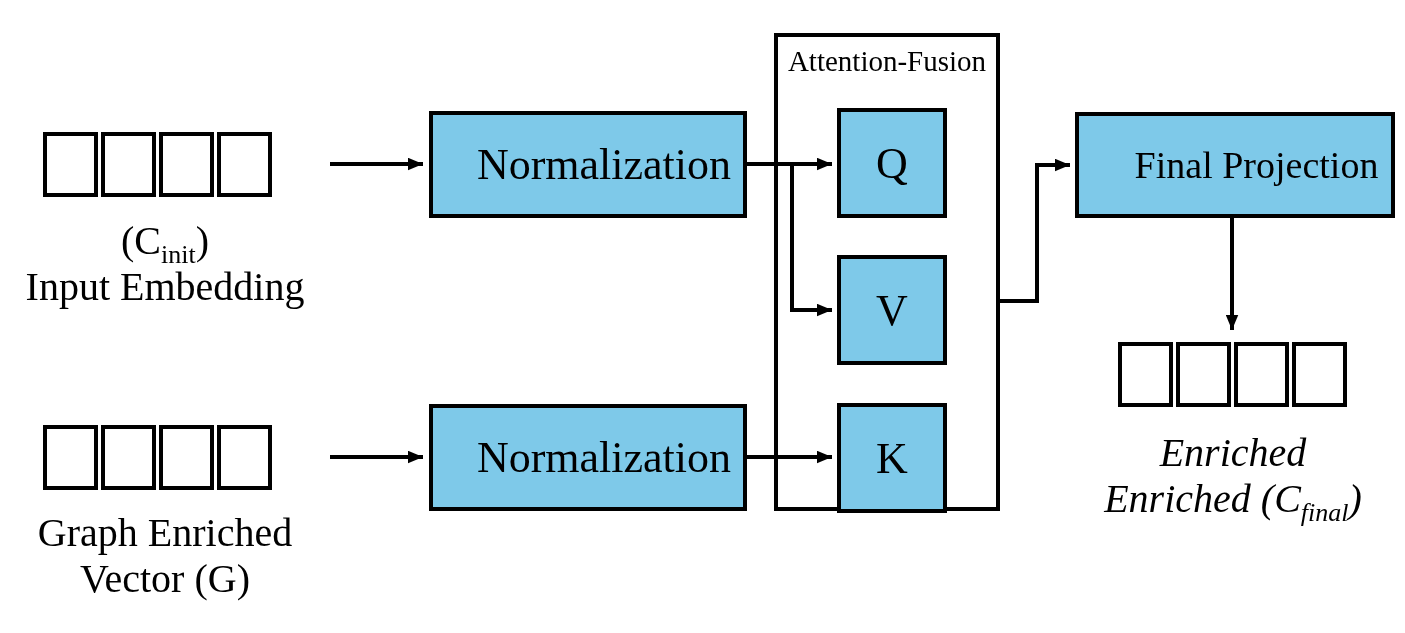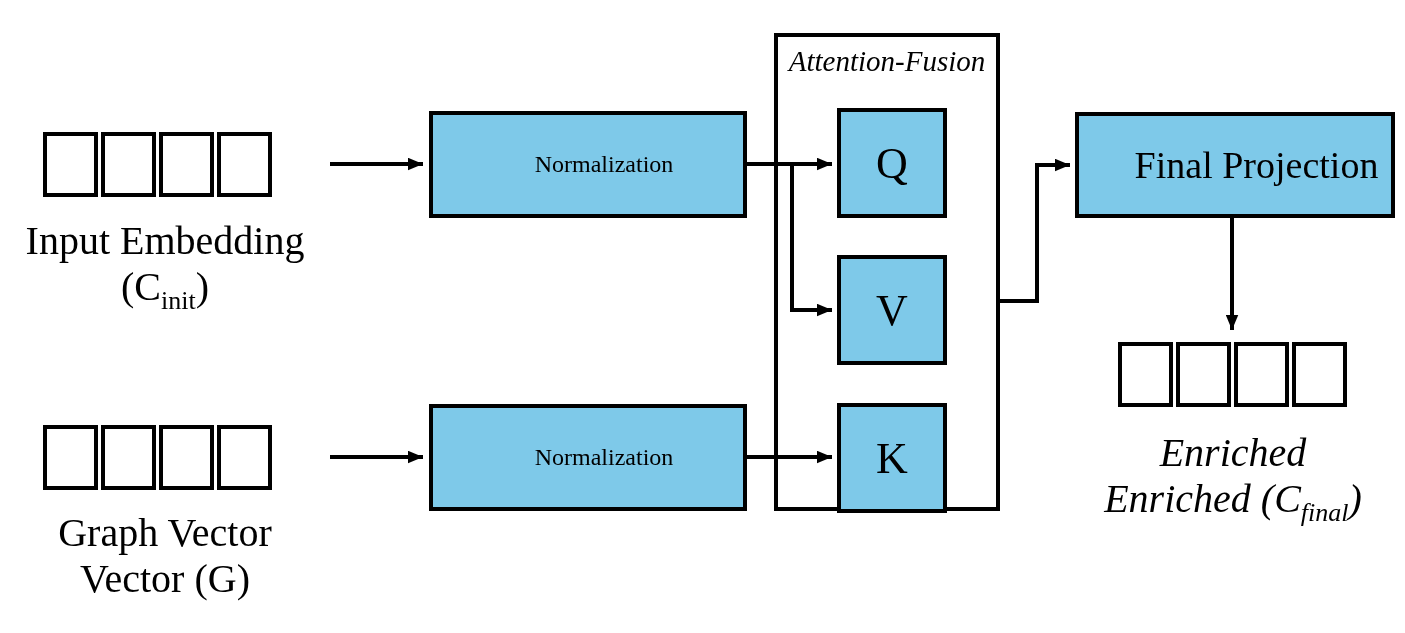--- a/index.html
+++ b/index.html
@@ -38,32 +38,31 @@
   
   .node {
     position: absolute;
     border: 4px solid #000000;
     display: flex;
     align-items: center;
     justify-content: center;
     text-align: center;
     box-sizing: border-box;
   }
-  .norm   { width: 318px; height: 107px; font-size: 24px; padding-left: 32px; }
+  .norm   { width: 318px; height: 107px; font-size: 44px; padding-left: 32px; }
   .fp     { width: 320px; height: 106px; font-size: 38px; padding-left: 43px; }
   .qvk    { width: 110px; height: 110px; font-size: 44px; }
   
   .fusion {
     position: absolute;
     left: 774px; top: 33px;
     width: 226px; height: 478px;
     border: 4px solid #000000;
     box-sizing: border-box;
     background: transparent;
-    font-style: italic;
   }
   .fusion-title {
     position: absolute;
     left: 0; right: 0;
     top: 8px;
     text-align: center;
     font-size: 29px;
     white-space: nowrap;
   }
   
@@ -101,34 +100,34 @@
     </g>
   </svg>
 
   <div class="vector" style="left:43px; top:132px;">
     <div class="cell"></div>
     <div class="cell"></div>
     <div class="cell"></div>
     <div class="cell"></div>
   </div>
   <div class="caption" style="left:0px; top:218px; width:330px;">
-    <div>Input Embedding</div>
     <div>
       <span>(C</span><sub>init</sub><span>)</span>
     </div>
+    <div>Input Embedding</div>
   </div>
 
   <div class="vector" style="left:43px; top:425px;">
     <div class="cell"></div>
     <div class="cell"></div>
     <div class="cell"></div>
     <div class="cell"></div>
   </div>
   <div class="caption" style="left:0px; top:510px; width:330px;">
-    <div>Graph Vector</div>
+    <div>Graph Enriched</div>
     <div>Vector (G)</div>
   </div>
 
   <div class="node norm fill-node" style="left: 429px; top: 111px; background: rgb(126, 201, 233);">
     <span>Normalization</span>
   </div>
   <div class="node norm fill-node" style="left: 429px; top: 404px; background: rgb(126, 201, 233);">
     <span>Normalization</span>
   </div>
 

